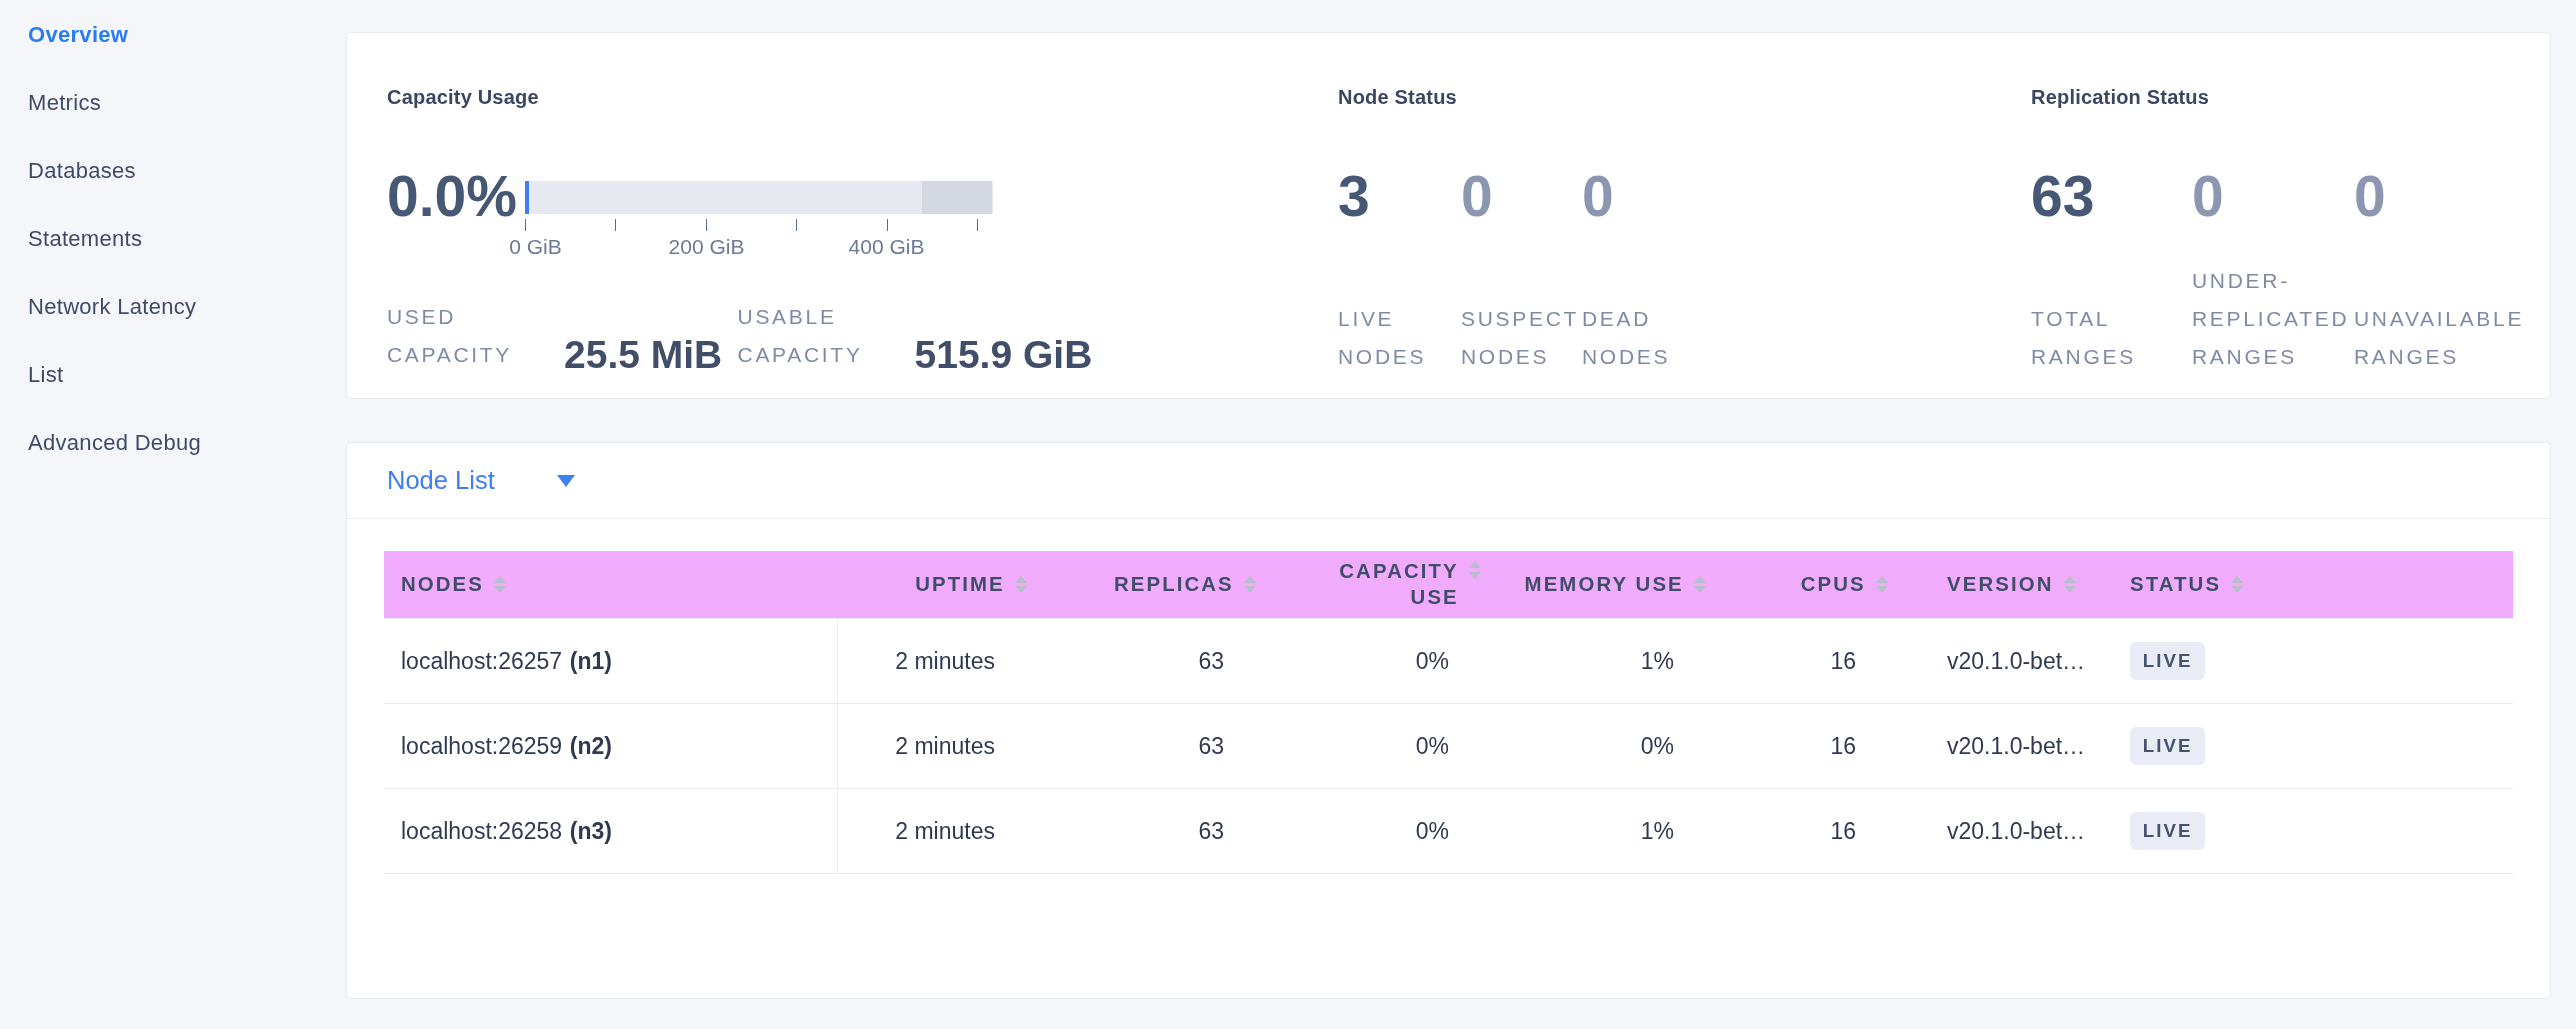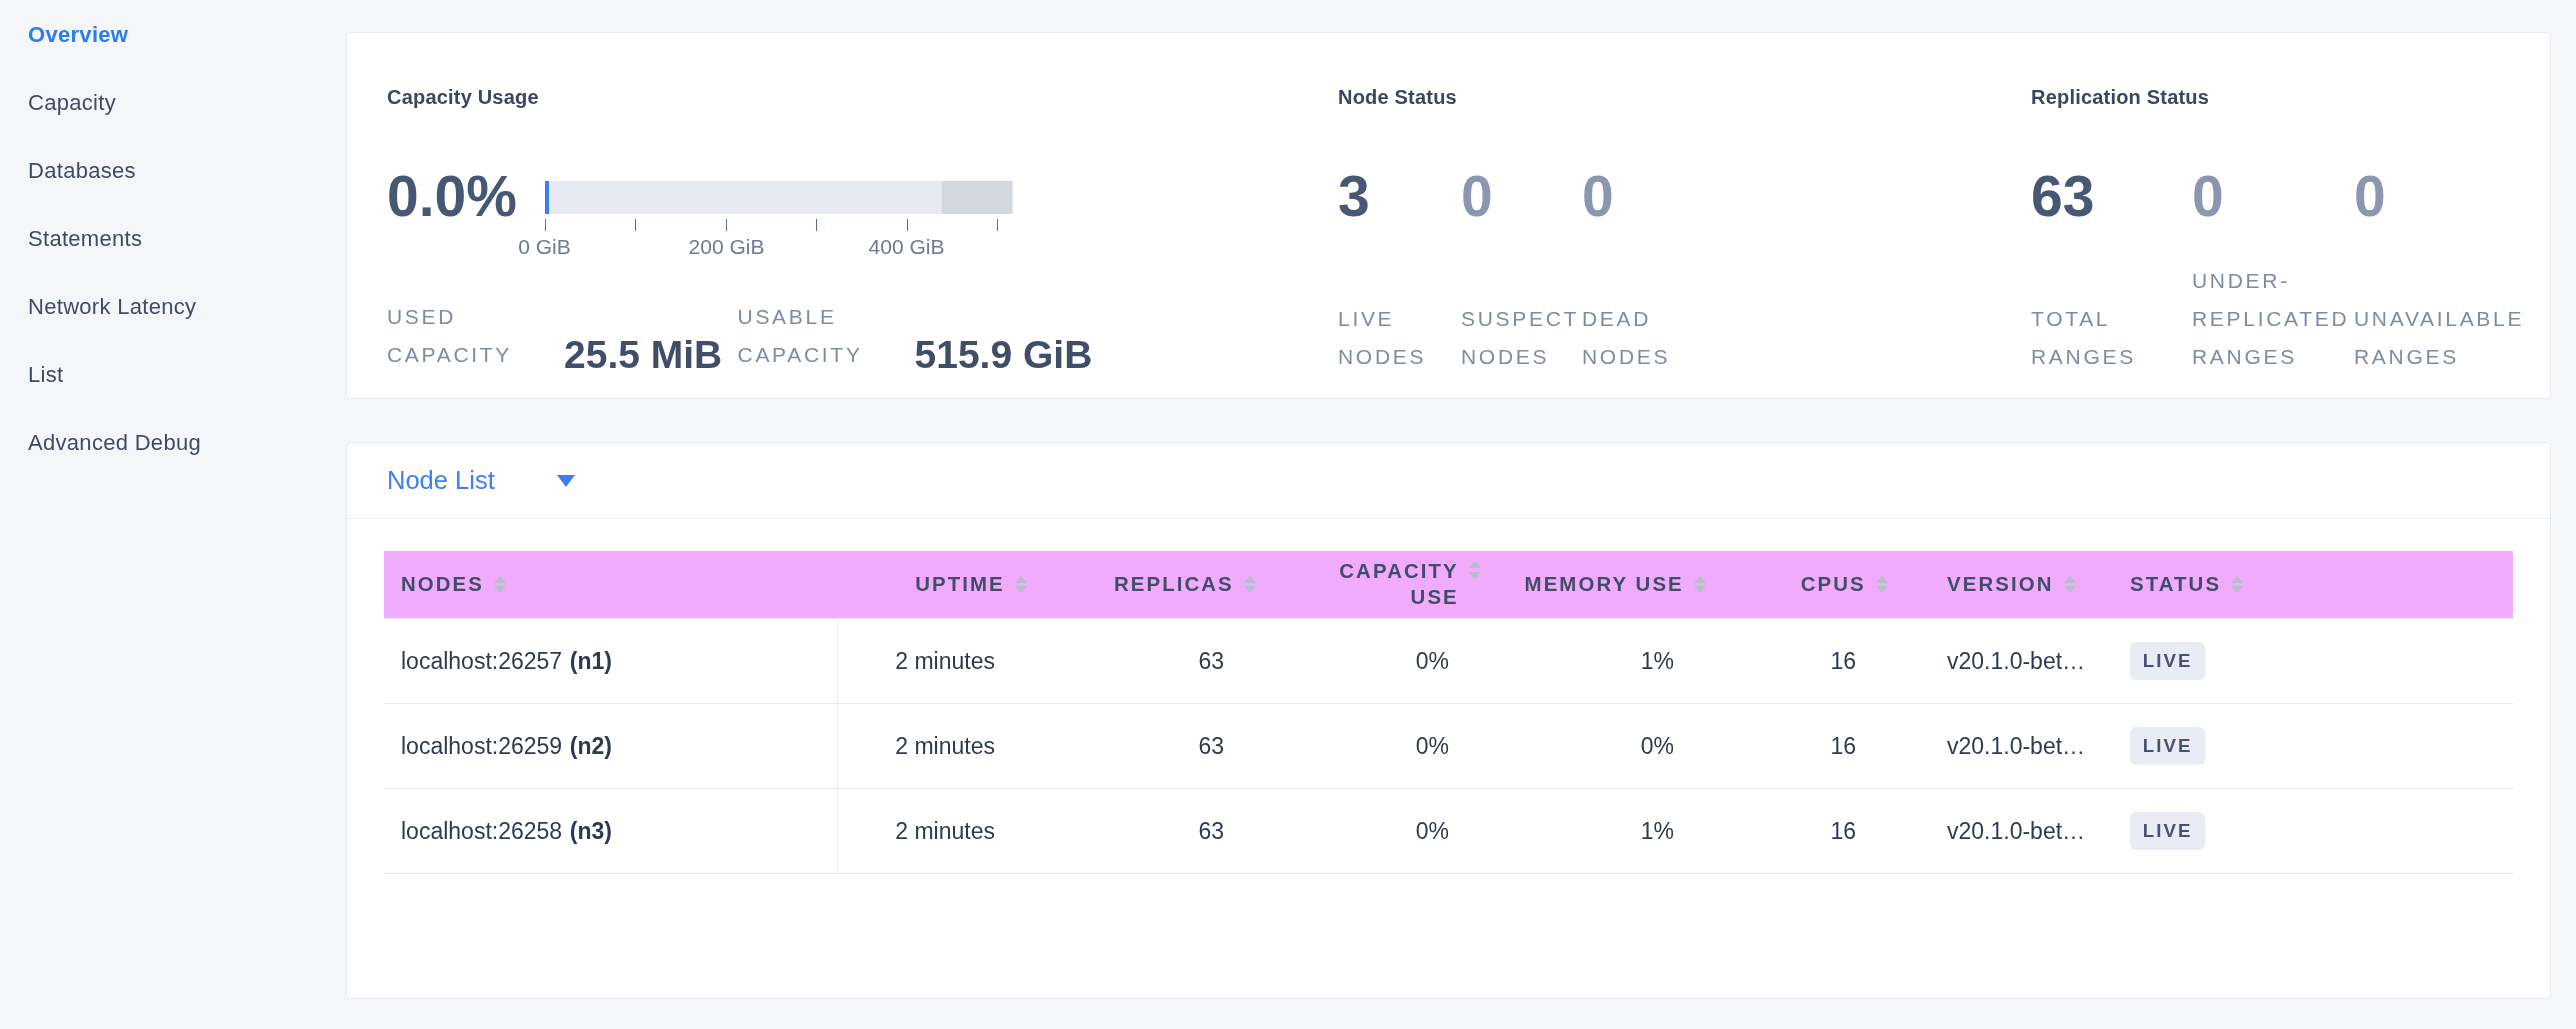--- a/index.html
+++ b/index.html
@@ -34,21 +34,21 @@
 
   
   .sec { display:flex; flex-direction:column; }
   .sec-capacity { width:951px; }
   .sec-nodes    { width:693px; }
   .sec-repl     { flex:1 1 auto; }
   .sec-title {
     font-size:20px; font-weight:700; color:#3b4761;
     line-height:37px; letter-spacing:0.2px;
   }
-  .numrow { display:flex; margin-top:50px; height:95px;gap:20px; }
+  .numrow { display:flex; margin-top:50px; height:95px; }
   .statrow { display:flex; height:115px; }
   .stat { display:flex; flex-direction:column; }
   .sec-nodes .stat:nth-child(1){ min-width:123px; }
   .sec-nodes .stat:nth-child(2){ min-width:121px; }
   .sec-repl  .stat:nth-child(1){ min-width:161px; }
   .sec-repl  .stat:nth-child(2){ min-width:162px; }
   .stat .num, .big-num {
     font-size:57px; line-height:61px; font-weight:600; color:#475874;
   }
   .stat .num.dim { color:#8b96b0; }
@@ -130,21 +130,21 @@
     font-size:18.7px; font-weight:700; letter-spacing:2.1px; color:#46536e;
   }
 </style>
 </head>
 <body>
 
 <div class="page">
 
   <nav class="sidebar">
     <div class="side-item active">Overview</div>
-    <div class="side-item">Capacity</div>
+    <div class="side-item">Metrics</div>
     <div class="side-item">Databases</div>
     <div class="side-item">Statements</div>
     <div class="side-item">Network Latency</div>
     <div class="side-item">List</div>
     <div class="side-item">Advanced Debug</div>
   </nav>
 
   <main class="content">
 
     <section class="card summary">
@@ -160,21 +160,21 @@
             </div>
             <div class="ticks">
               <span class="tick" style="left:0px"></span>
               <span class="tick" style="left:90px"></span>
               <span class="tick" style="left:181px"></span>
               <span class="tick" style="left:271px"></span>
               <span class="tick" style="left:362px"></span>
               <span class="tick" style="left:452px"></span>
             </div>
             <div class="axis-labels">
-              <span class="axis-label" style="left:0">0 GiB</span>
+              <span class="axis-label" style="left:11px">0 GiB</span>
               <span class="axis-label" style="left:182px">200 GiB</span>
               <span class="axis-label" style="left:362px">400 GiB</span>
             </div>
           </div>
         </div>
         <div class="statrow cap-stats">
           <div class="cap-stat">
             <span class="lbl">USED CAPACITY</span>
             <span class="cap-val">25.5 MiB</span>
           </div>

